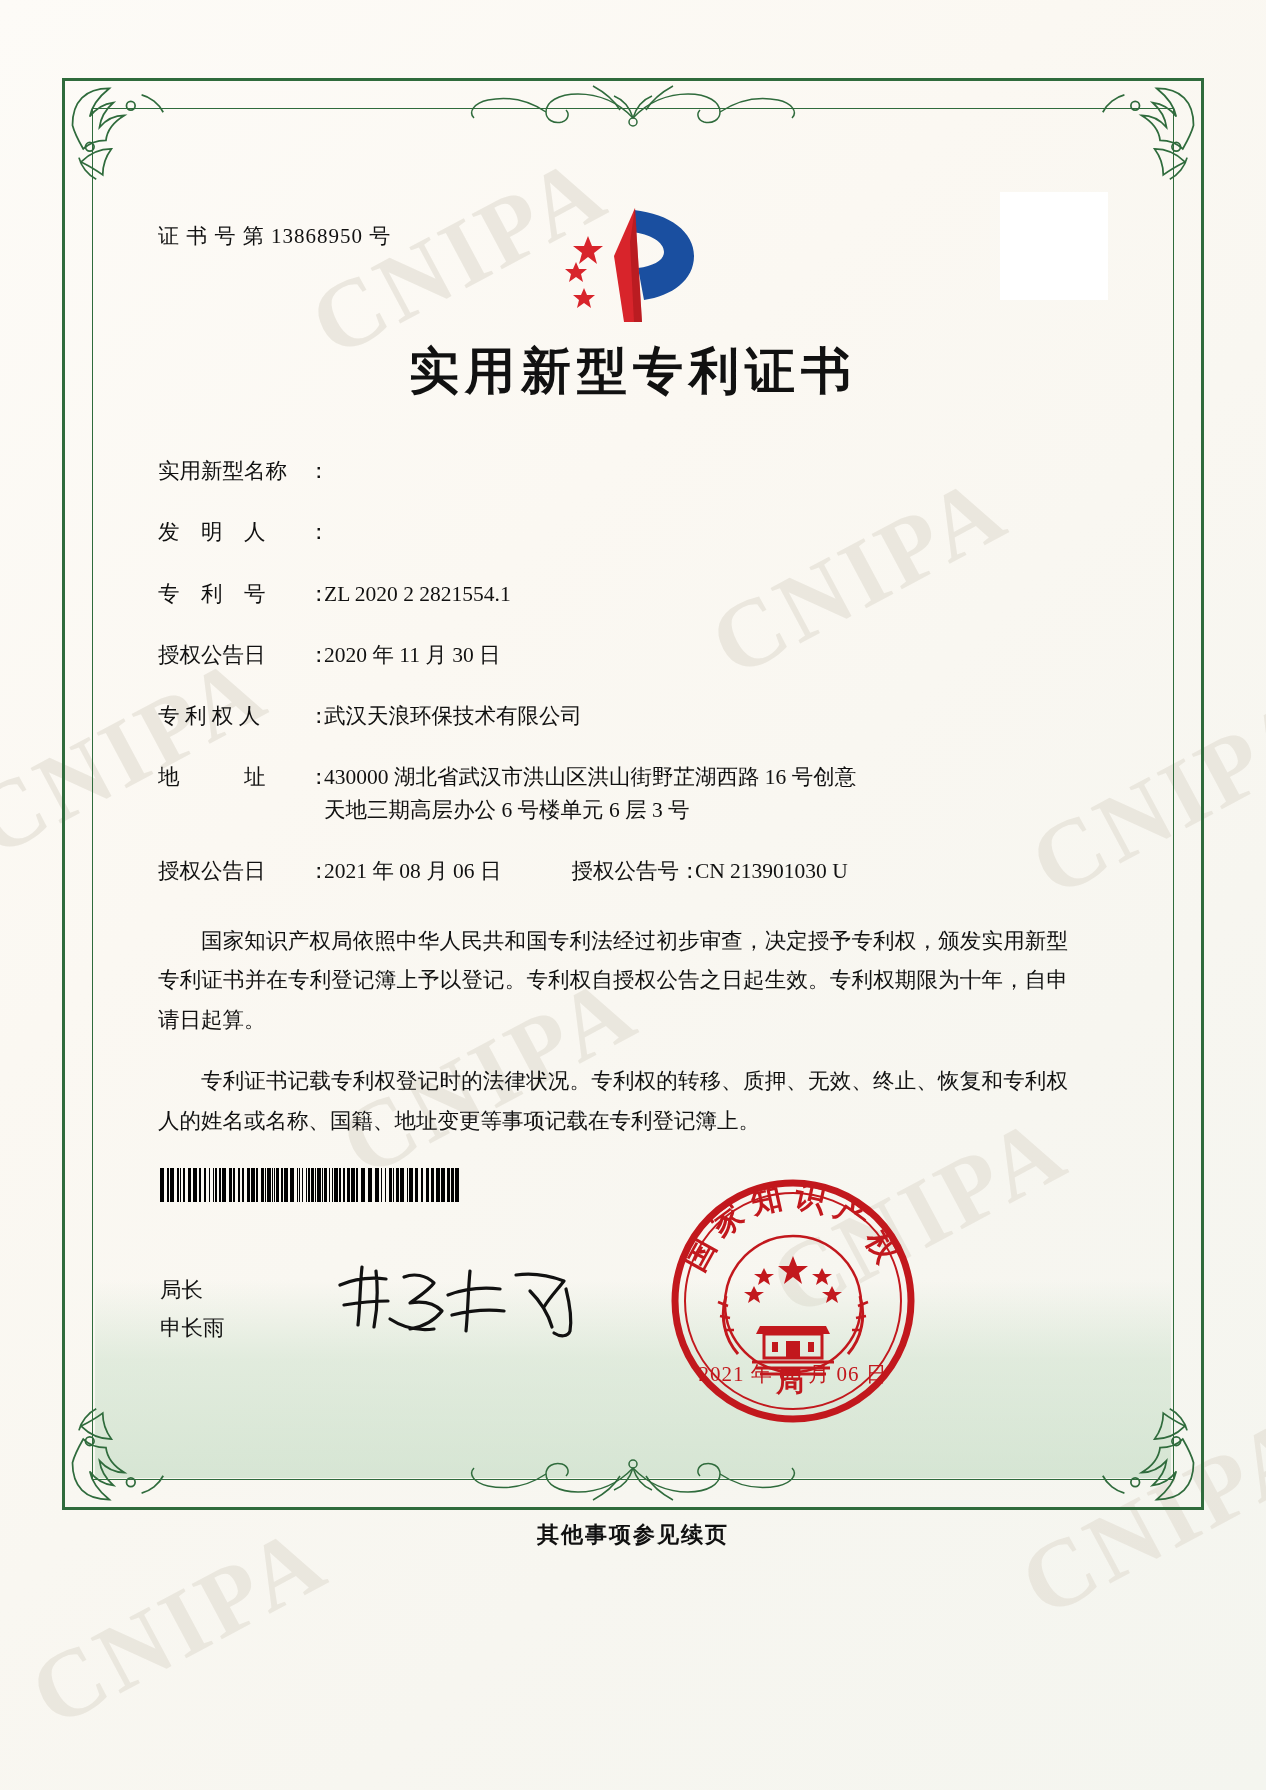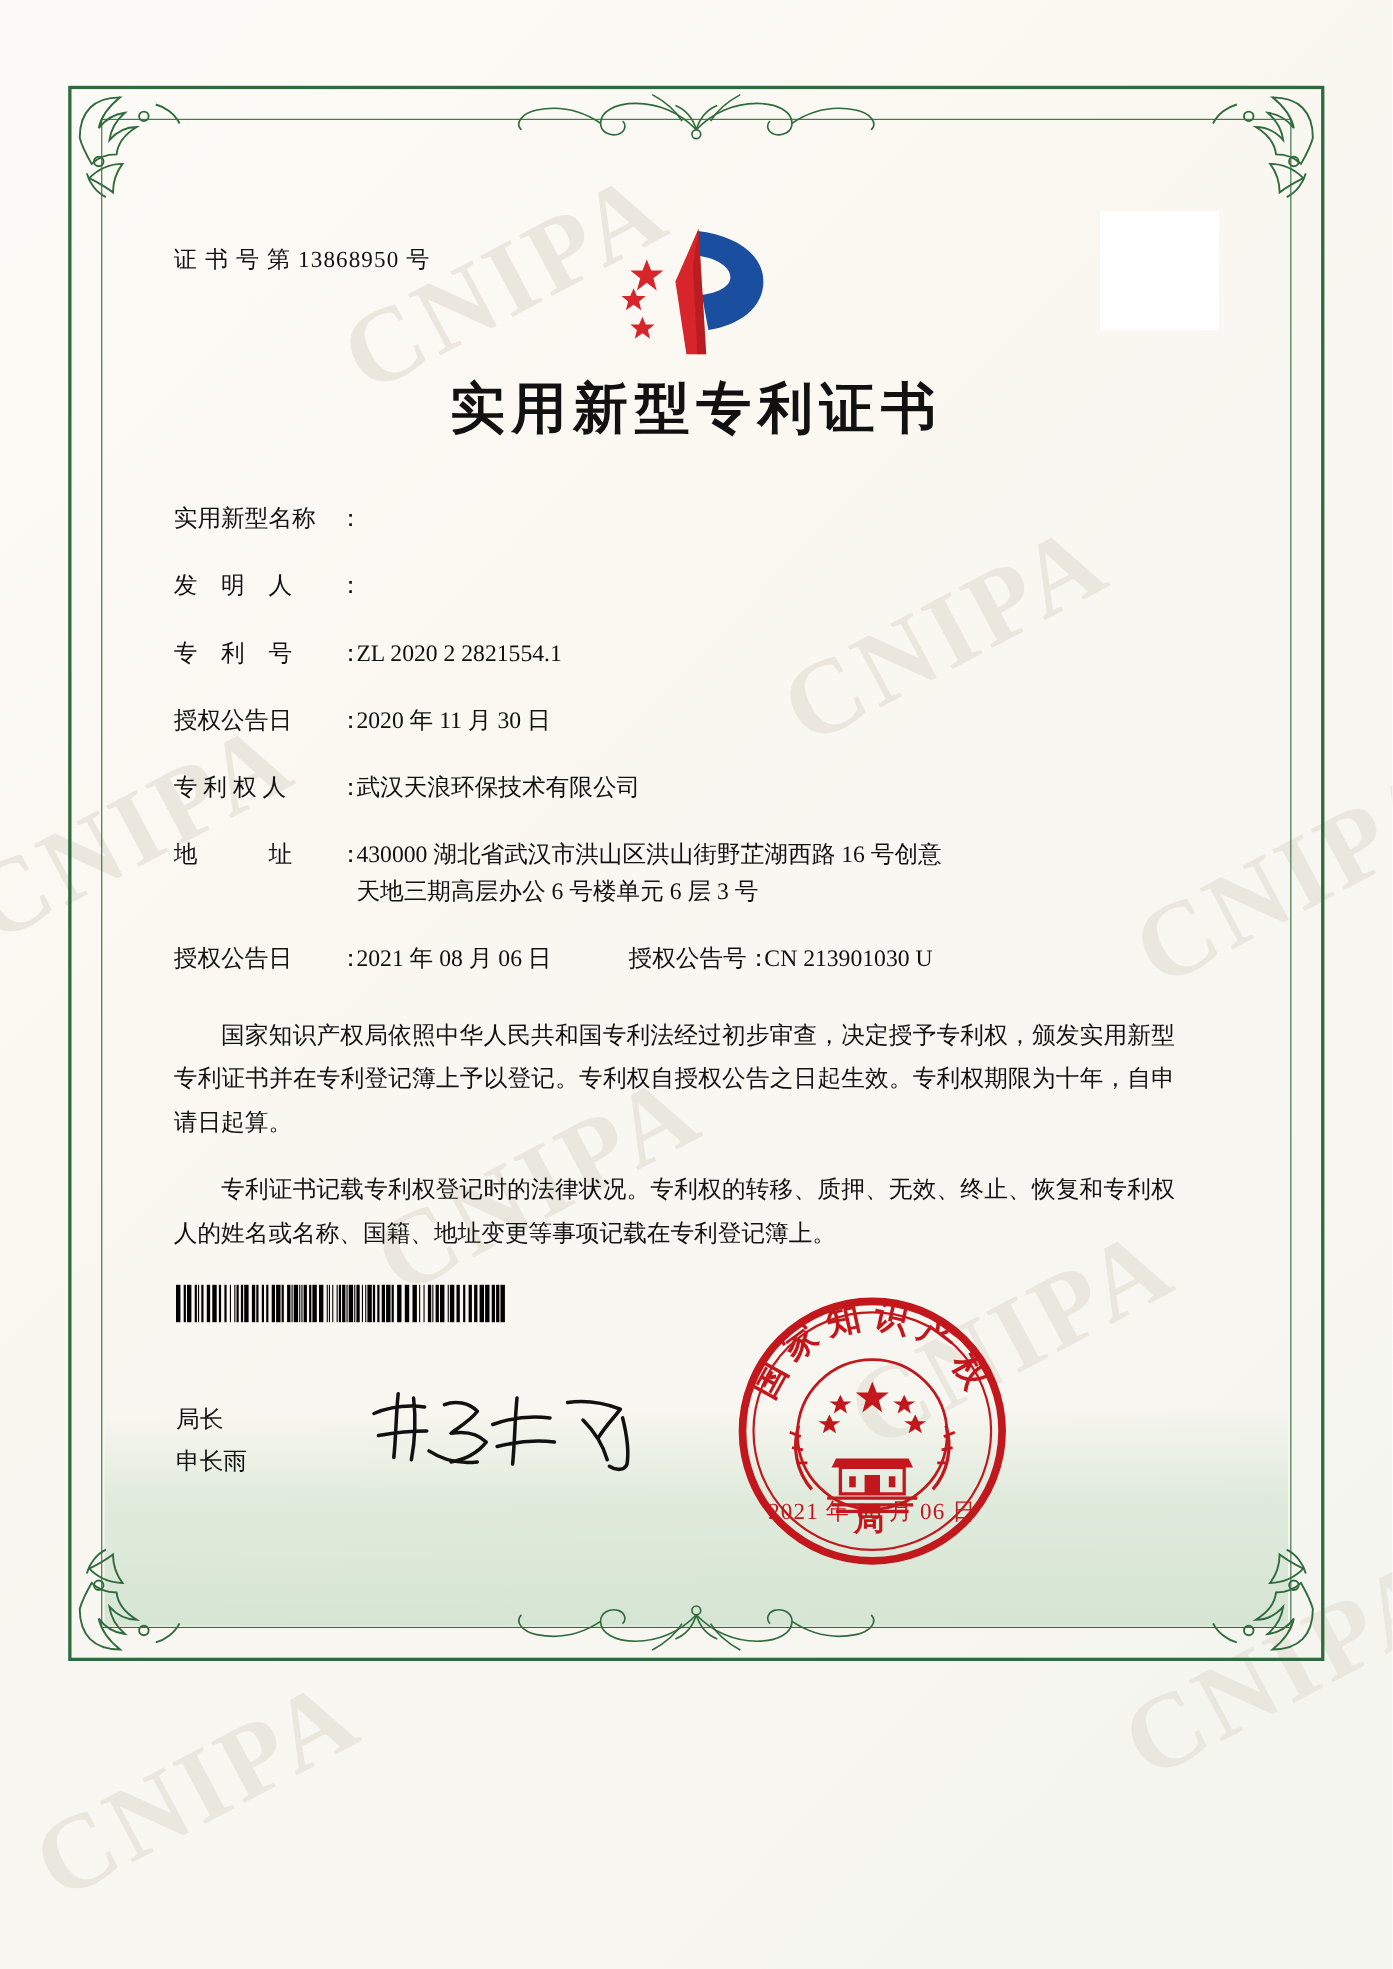--- a/index.html
+++ b/index.html
@@ -624,14 +624,15 @@
         <path d="M104 166 L110 166 L110 176 L104 176 Z M140 166 L146 166 L146 176 L140 176 Z" fill="#c2181d" stroke="none"></path>
         <path d="M84 186 L166 186 M88 192 L162 192 M92 198 L158 198" stroke-width="3"></path>
 
         <path d="M58 120 C52 140 56 162 70 178 M192 120 C198 140 194 162 180 178" stroke-width="3"></path>
         <path d="M60 130 L50 126 M62 142 L52 140 M66 154 L56 154 M190 130 L200 126 M188 142 L198 140 M184 154 L194 154" stroke-width="2.5"></path>
       </g>
     </svg>
   </div>
   <div class="seal-date">2021 年 08 月 06 日</div>
 
+  <div class="footnote">其他事项参见续页</div>
 
 </div>
 
 </body></html>

